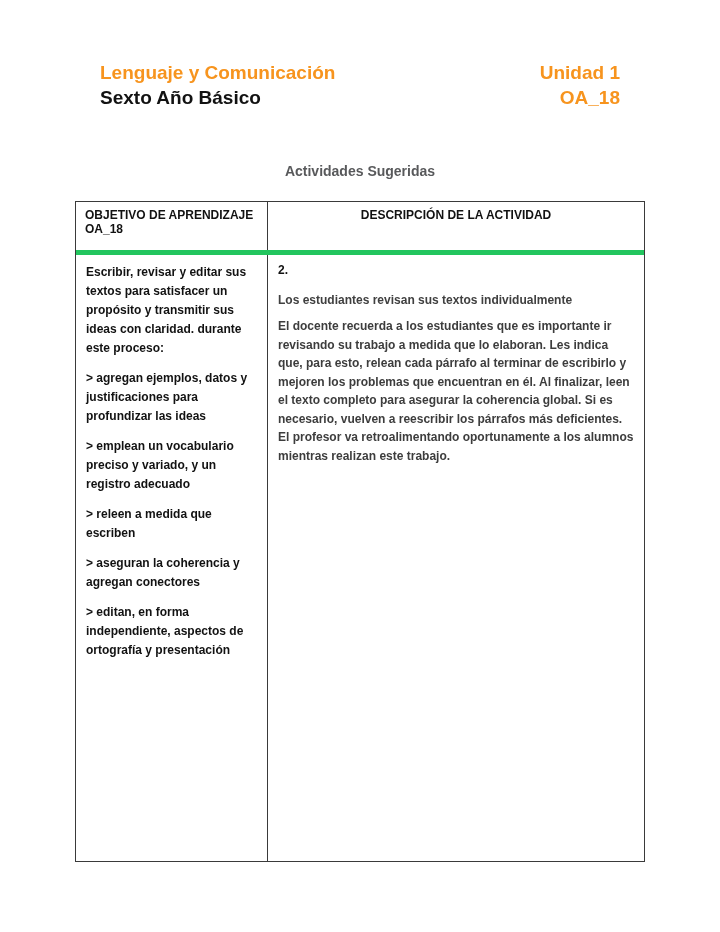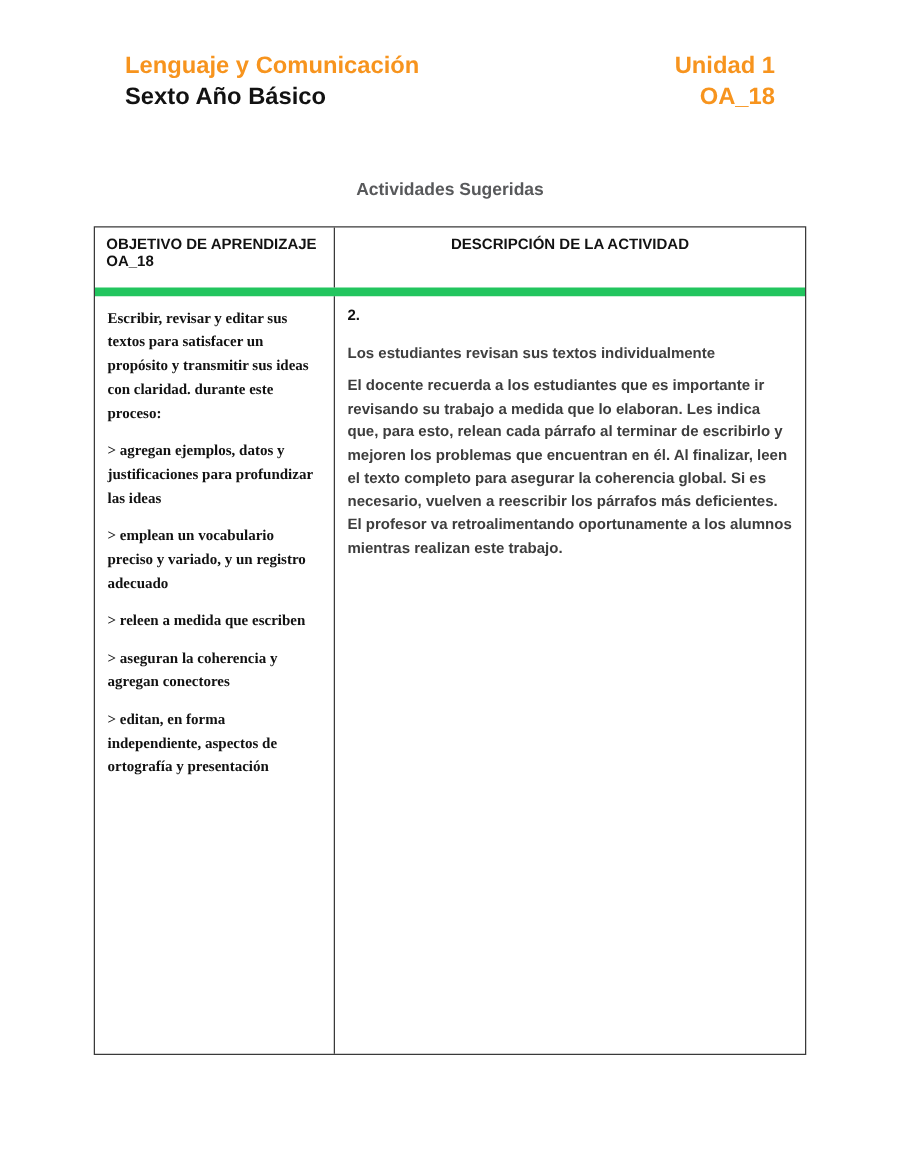--- a/index.html
+++ b/index.html
@@ -8,21 +8,21 @@
     width: 720px;
     height: 932px;
     font-family: "Liberation Sans", "DejaVu Sans", sans-serif;
     color: #1a1a1a;
     overflow: hidden;
   }
   .page {
     width: 720px;
     height: 932px;
     background: #ffffff;
-    padding-top: 40px;
+    padding-top: 60px;
   }
   .doc-header {
     display: flex;
     justify-content: space-between;
     align-items: flex-start;
     margin: 0 100px;
   }
   .doc-header .col-left { text-align: left; }
   .doc-header .col-right { text-align: right; }
   .hdr-line {
@@ -39,21 +39,21 @@
     font-weight: bold;
     color: #58595B;
     margin-top: 53px;
   }
   .table {
     margin: 22px 75px 0 75px;
     width: 570px;
     border: 1px solid #3a3a3a;
   }
   .t-row { display: flex; }
-  .t-row.header-row { border-bottom: 7px solid #22c55e; }
+  .t-row.header-row { border-bottom: 5px solid #22c55e; }
   .cell {
     padding: 6px 9px;
   }
   .cell.left-col {
     width: 192px;
     flex: 0 0 192px;
     border-right: 1px solid #3a3a3a;
   }
   .cell.right-col {
     flex: 1;
@@ -68,21 +68,20 @@
     text-align: center;
   }
   .body-row { height: 606px; }
   .body-row .cell { padding: 8px 10px; }
   .objetivo-text p {
     font-size: 12px;
     font-weight: bold;
     color: #121212;
     line-height: 19px;
     margin-bottom: 11px;
-    font-family: Liberation Serif, serif;
   }
   .descripcion-text .activity-number {
     font-size: 12px;
     font-weight: bold;
     color: #121212;
     margin-bottom: 16px;
   }
   .descripcion-text .activity-subtitle {
     font-size: 12px;
     font-weight: bold;

